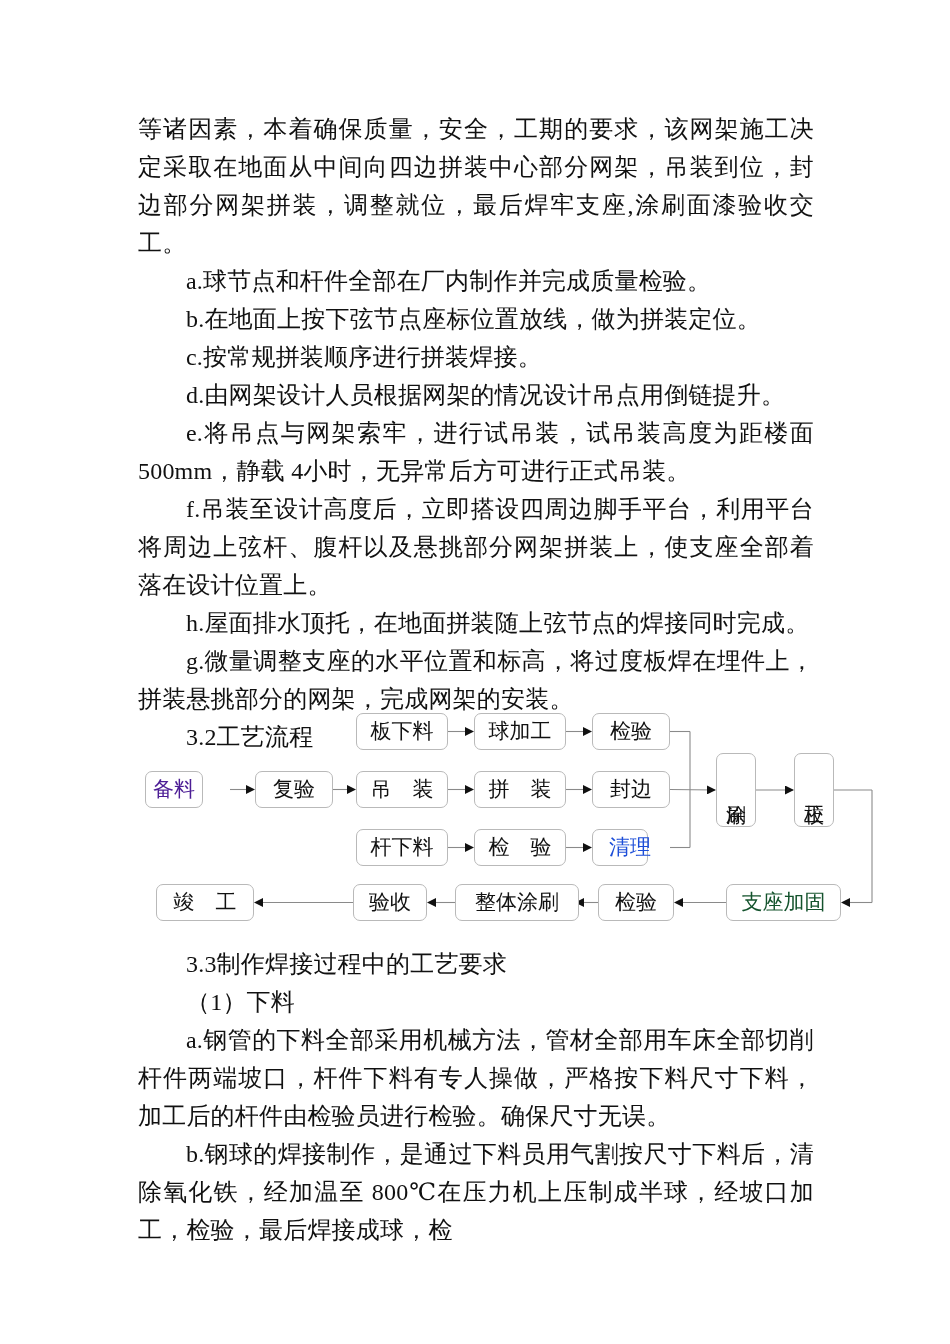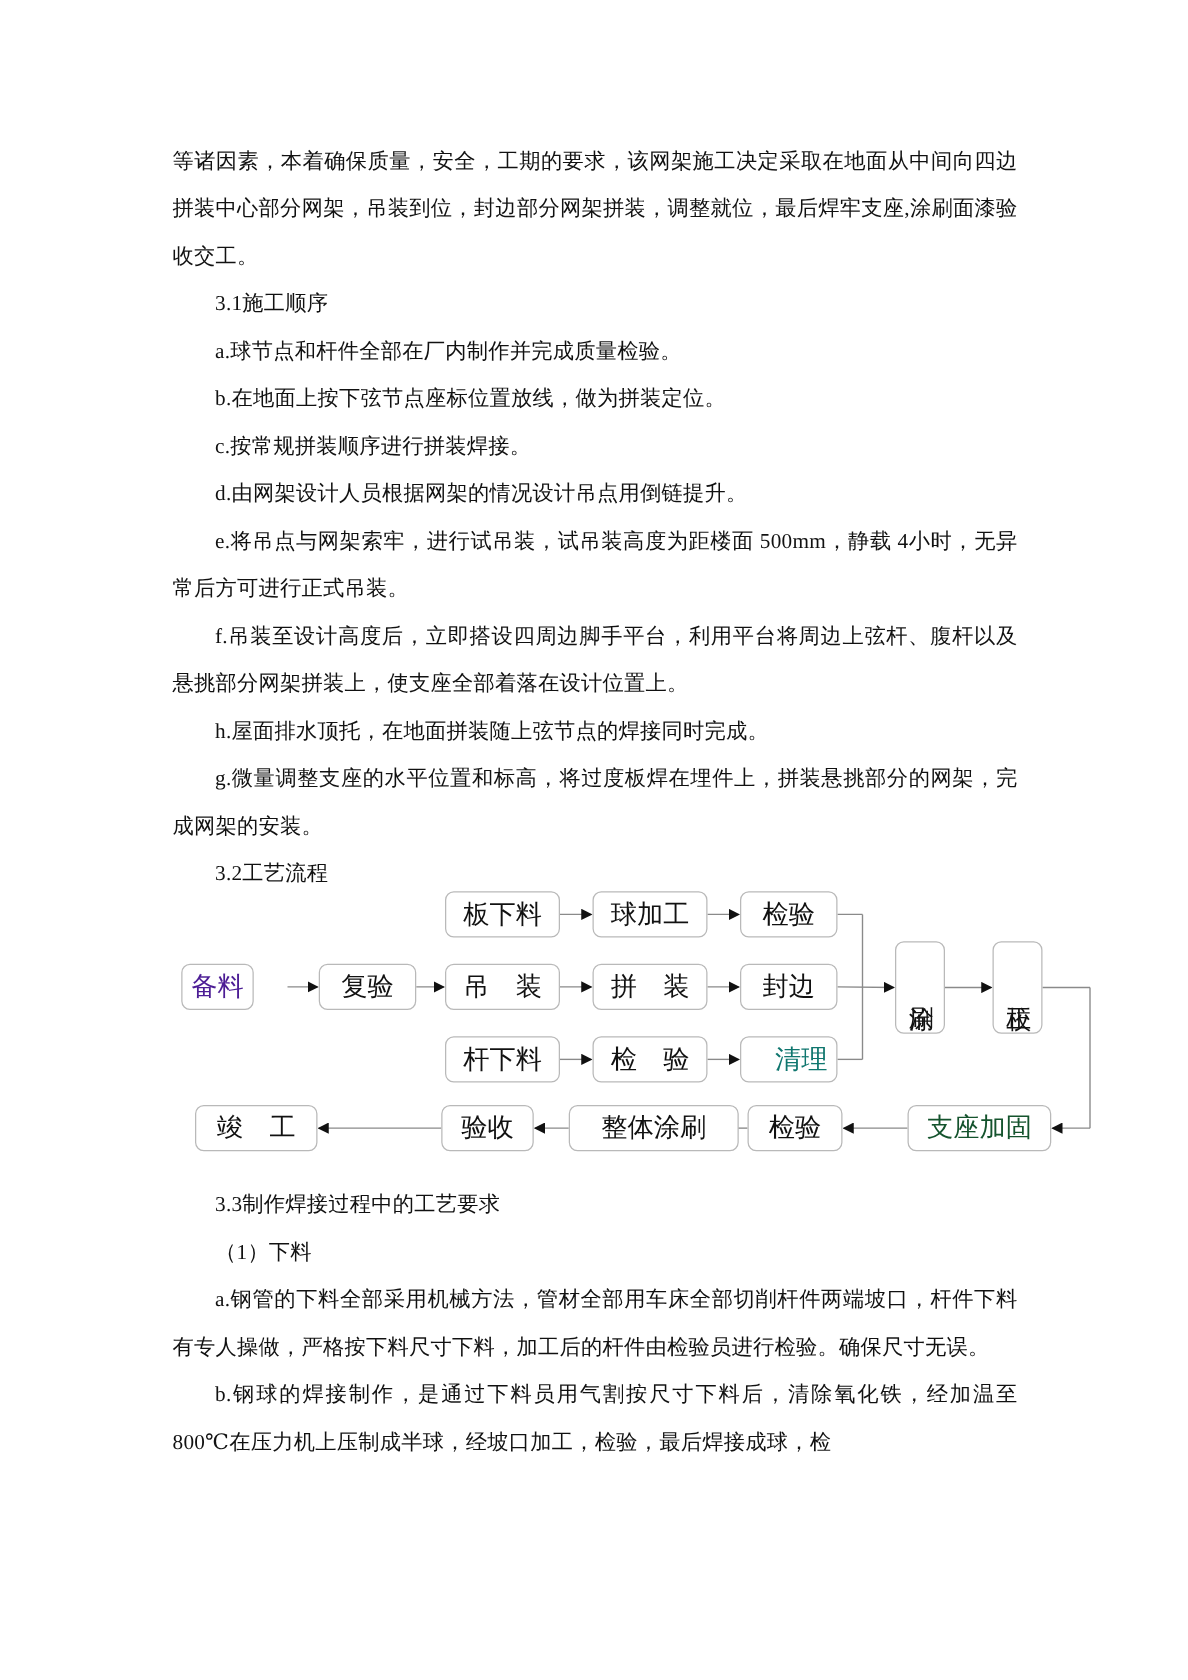--- a/index.html
+++ b/index.html
@@ -23,21 +23,21 @@
 
   .text-block {
     position: absolute;
     left: 138px;
     top: 110px;
     width: 676px;
   }
 
   p.para {
     margin: 0;
-    font-size: 17px;
+    font-size: 24px;
     line-height: 38px;
     text-align: justify;
     text-justify: inter-ideograph;
     letter-spacing: 0.2px;
     color: #111;
   }
   p.indent { text-indent: 2em; }
 
   
   .flow {
@@ -71,21 +71,20 @@
     font-size: 20px;
   }
 </style>
 </head>
 <body>
 
 <div class="page">
 
   <div class="text-block" id="text-top">
       <p class="para">等诸因素，本着确保质量，安全，工期的要求，该网架施工决定采取在地面从中间向四边拼装中心部分网架，吊装到位，封边部分网架拼装，调整就位，最后焊牢支座,涂刷面漆验收交工。</p>
-      <p class="para indent">3.1施工顺序</p>
       <p class="para indent">a.球节点和杆件全部在厂内制作并完成质量检验。</p>
       <p class="para indent">b.在地面上按下弦节点座标位置放线，做为拼装定位。</p>
       <p class="para indent">c.按常规拼装顺序进行拼装焊接。</p>
       <p class="para indent">d.由网架设计人员根据网架的情况设计吊点用倒链提升。</p>
       <p class="para indent">e.将吊点与网架索牢，进行试吊装，试吊装高度为距楼面 500mm，静载 4小时，无异常后方可进行正式吊装。</p>
       <p class="para indent">f.吊装至设计高度后，立即搭设四周边脚手平台，利用平台将周边上弦杆、腹杆以及悬挑部分网架拼装上，使支座全部着落在设计位置上。</p>
       <p class="para indent">h.屋面排水顶托，在地面拼装随上弦节点的焊接同时完成。</p>
       <p class="para indent">g.微量调整支座的水平位置和标高，将过度板焊在埋件上，拼装悬挑部分的网架，完成网架的安装。</p>
       <p class="para indent">3.2工艺流程</p>
     </div>
@@ -122,26 +121,26 @@
         <div class="node" style="left: 145px; top: 71px; width: 58px; height: 37px; border-color: rgb(185, 185, 185); color: #4c1d95;">备料</div>
         <div class="node" style="left: 255px; top: 71px; width: 78px; height: 37px; border-color: rgb(185, 185, 185); color: rgb(17, 17, 17);">复验</div>
         <div class="node" style="left: 356px; top: 13px; width: 92px; height: 37px; border-color: rgb(185, 185, 185); color: rgb(17, 17, 17);">板下料</div>
         <div class="node" style="left: 356px; top: 71px; width: 92px; height: 37px; border-color: rgb(185, 185, 185); color: rgb(17, 17, 17);">吊　装</div>
         <div class="node" style="left: 356px; top: 129px; width: 92px; height: 37px; border-color: rgb(185, 185, 185); color: rgb(17, 17, 17);">杆下料</div>
         <div class="node" style="left: 474px; top: 13px; width: 92px; height: 37px; border-color: rgb(185, 185, 185); color: rgb(17, 17, 17);">球加工</div>
         <div class="node" style="left: 474px; top: 71px; width: 92px; height: 37px; border-color: rgb(185, 185, 185); color: rgb(17, 17, 17);">拼　装</div>
         <div class="node" style="left: 474px; top: 129px; width: 92px; height: 37px; border-color: rgb(185, 185, 185); color: rgb(17, 17, 17);">检　验</div>
         <div class="node" style="left: 592px; top: 13px; width: 78px; height: 37px; border-color: rgb(185, 185, 185); color: rgb(17, 17, 17);">检验</div>
         <div class="node" style="left: 592px; top: 71px; width: 78px; height: 37px; border-color: rgb(185, 185, 185); color: rgb(17, 17, 17);">封边</div>
-        <div class="node" style="left: 592px; top: 129px; width: 78px; height: 37px; border-color: rgb(185, 185, 185); color: #0f766e; padding-left: 20px;">清理</div>
+        <div class="node" style="left: 592px; top: 129px; width: 56px; height: 37px; border-color: rgb(185, 185, 185); color: #1d4ed8; padding-left: 20px;">清理</div>
         <div class="node vert" style="left: 716px; top: 53px; width: 40px; height: 74px; border-color: rgb(185, 185, 185); color: rgb(17, 17, 17);">涂刷</div>
         <div class="node vert" style="left: 794px; top: 53px; width: 40px; height: 74px; border-color: rgb(185, 185, 185); color: rgb(17, 17, 17);">校正</div>
         <div class="node" style="left: 156px; top: 184px; width: 98px; height: 37px; border-color: rgb(185, 185, 185); color: rgb(17, 17, 17);">竣　工</div>
         <div class="node" style="left: 353px; top: 184px; width: 74px; height: 37px; border-color: rgb(185, 185, 185); color: rgb(17, 17, 17);">验收</div>
-        <div class="node" style="left: 455px; top: 184px; width: 136px; height: 37px; border-color: rgb(185, 185, 185); color: rgb(17, 17, 17);">整体涂刷</div>
+        <div class="node" style="left: 455px; top: 184px; width: 124px; height: 37px; border-color: rgb(185, 185, 185); color: rgb(17, 17, 17);">整体涂刷</div>
         <div class="node" style="left: 598px; top: 184px; width: 76px; height: 37px; border-color: rgb(185, 185, 185); color: rgb(17, 17, 17);">检验</div>
         <div class="node" style="left: 726px; top: 184px; width: 115px; height: 37px; border-color: rgb(185, 185, 185); color: #14532d;">支座加固</div>
       </div>
   </div>
 
   <div class="text-block" id="text-bottom" style="top:945px;">
       <p class="para indent">3.3制作焊接过程中的工艺要求</p>
       <p class="para indent">（1）下料</p>
       <p class="para indent">a.钢管的下料全部采用机械方法，管材全部用车床全部切削杆件两端坡口，杆件下料有专人操做，严格按下料尺寸下料，加工后的杆件由检验员进行检验。确保尺寸无误。</p>
       <p class="para indent">b.钢球的焊接制作，是通过下料员用气割按尺寸下料后，清除氧化铁，经加温至 800℃在压力机上压制成半球，经坡口加工，检验，最后焊接成球，检</p>

